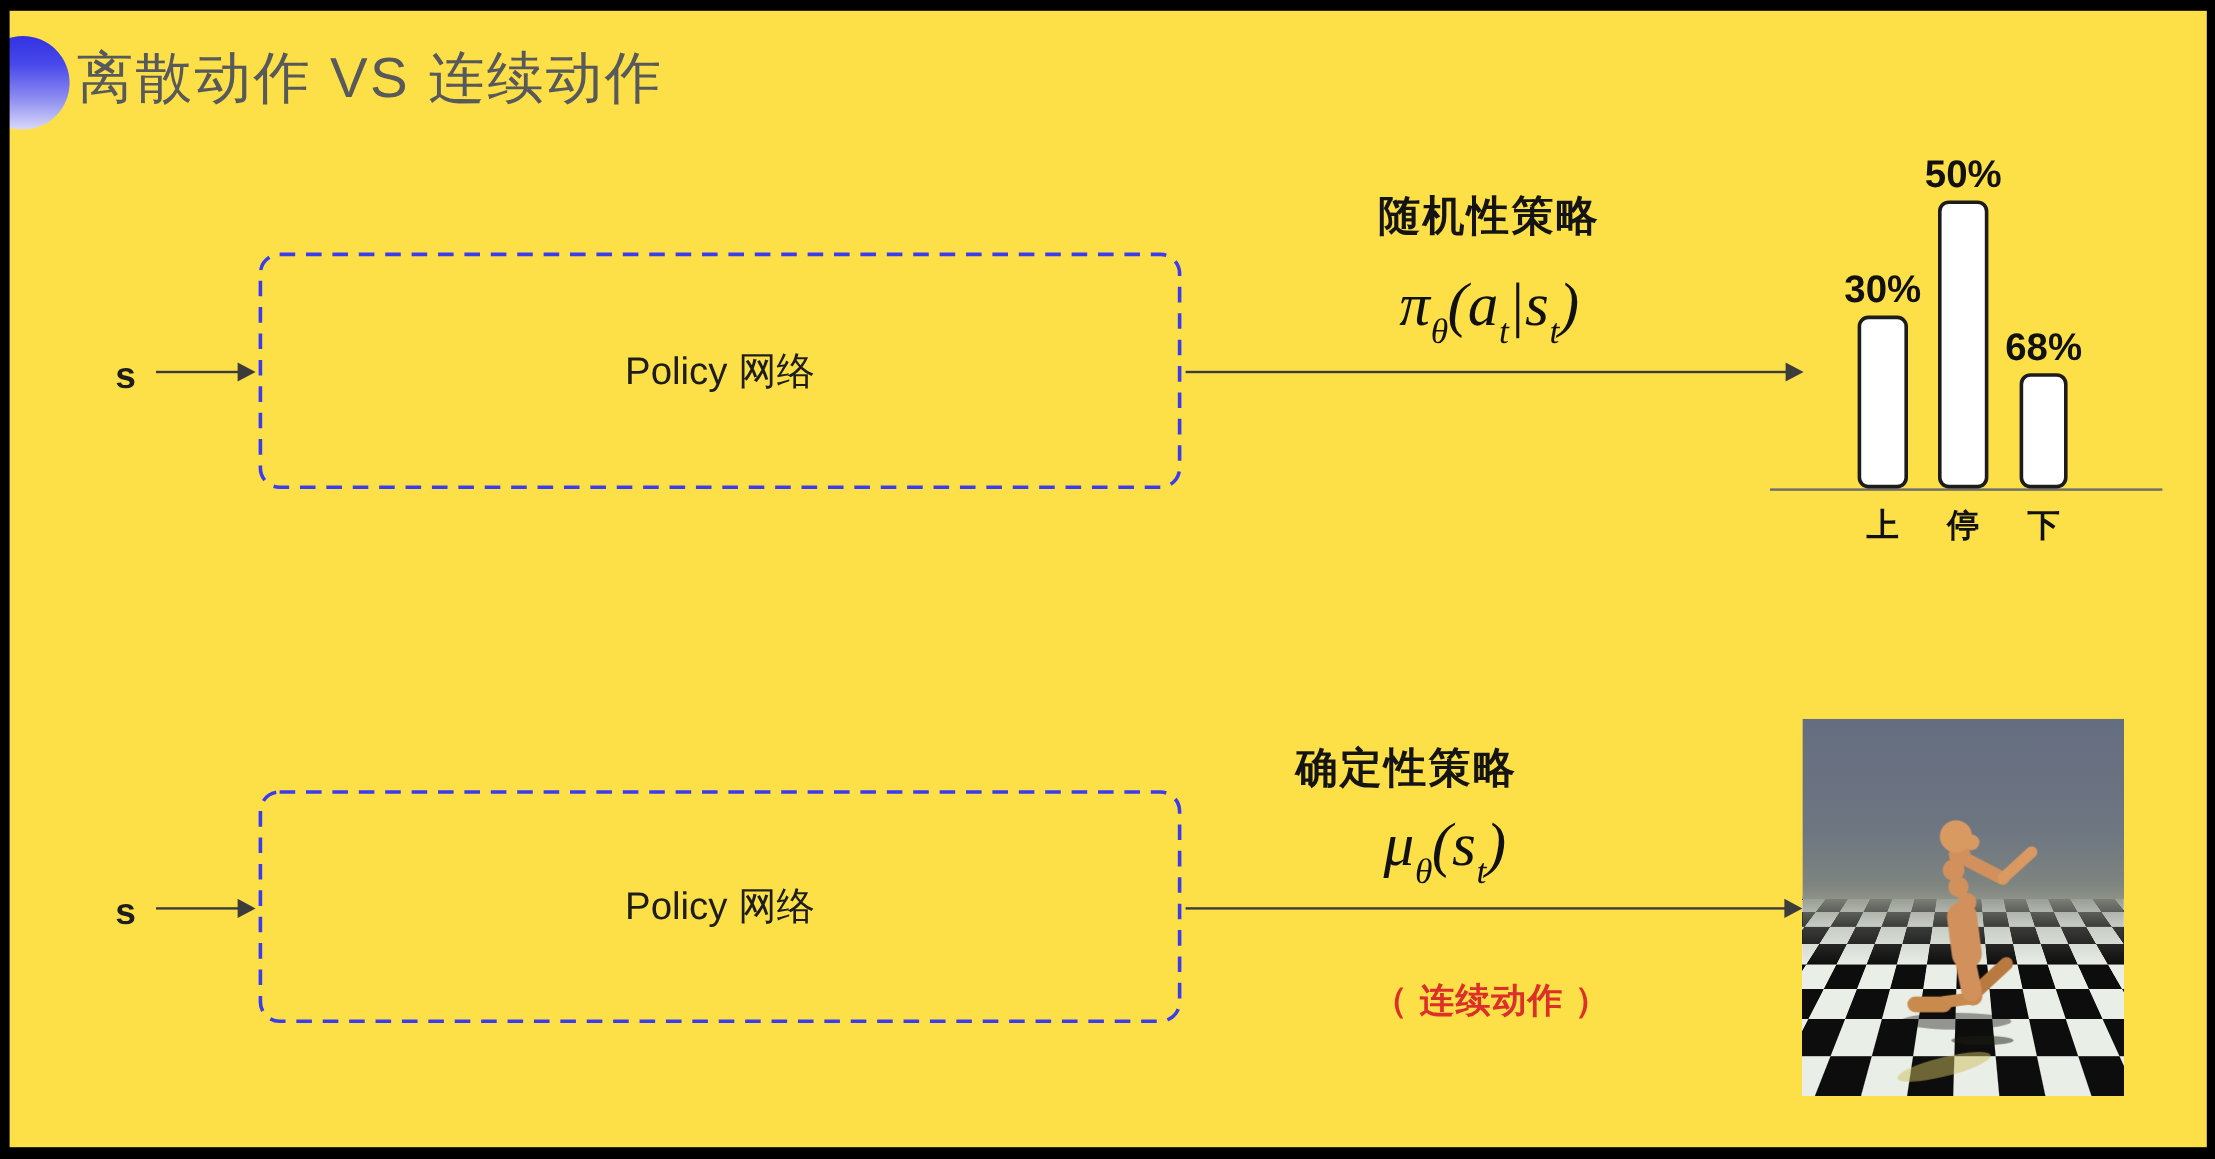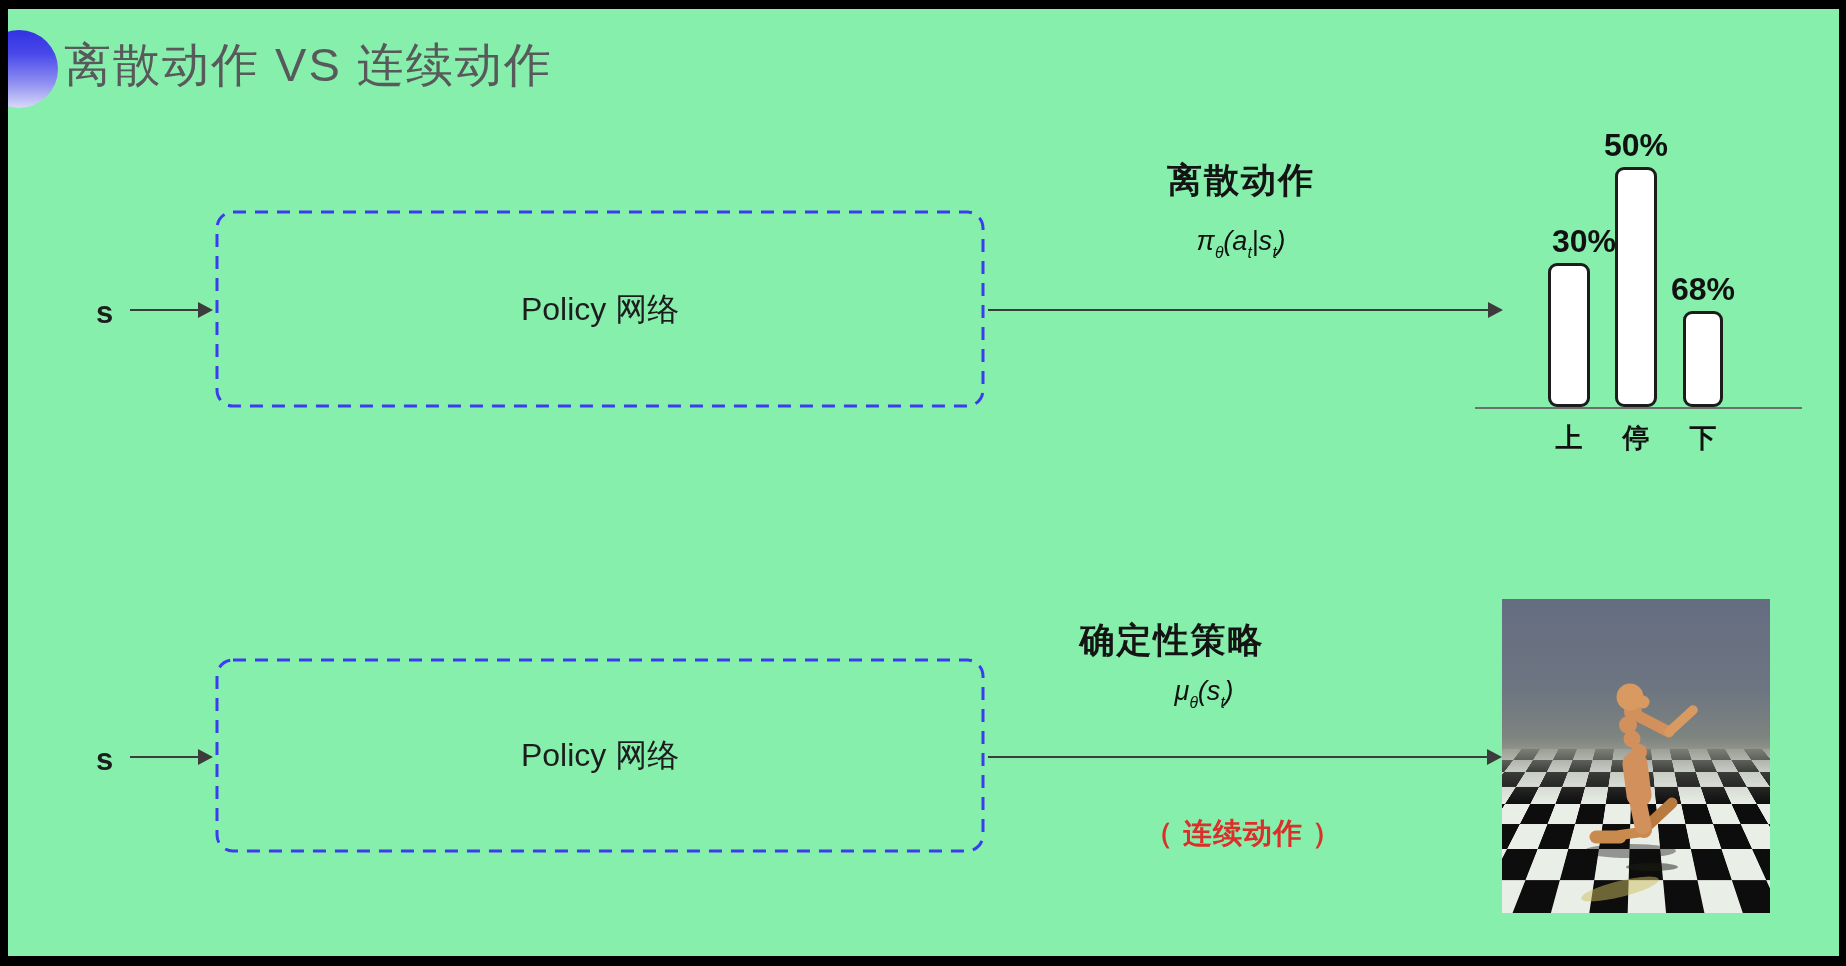--- a/index.html
+++ b/index.html
@@ -1,18 +1,18 @@
 <!DOCTYPE html>
 <html><head>
 <meta charset="utf-8">
 <style>
   html,body{margin:0;padding:0;background:#000;}
   .page{position:relative;width:1846px;height:966px;background:#000;overflow:hidden;
         font-family:"Liberation Sans",sans-serif;}
-  .stage{position:absolute;inset:0;background:#86efac;}
+  .stage{position:absolute;inset:0;background:#fde047;}
 
   
   .bar-top,.bar-bottom,.bar-left,.bar-right{position:absolute;background:#000;z-index:50;}
   .bar-top{left:0;top:0;width:1846px;height:9px;}
   .bar-bottom{left:0;bottom:0;width:1846px;height:10px;}
   .bar-left{left:0;top:0;width:8px;height:966px;}
   .bar-right{right:0;top:0;width:7px;height:966px;}
 
   
   .sphere{position:absolute;left:-20px;top:30px;width:78px;height:78px;border-radius:50%;
@@ -28,21 +28,21 @@
                 border-bottom:8px solid transparent;}
 
   
   .policy-box{position:absolute;}
   .policy-label{position:absolute;font-size:32px;font-weight:500;color:#1d1d1d;
                 transform:translate(-50%,-50%);white-space:nowrap;}
 
   
   .centered{position:absolute;transform:translateX(-50%);white-space:nowrap;text-align:center;}
   .policy-name{font-size:35px;font-weight:700;color:#141414;letter-spacing:2px;}
-  .formula{font-family:Liberation Sans, sans-serif;font-style:italic;font-size:27px;color:#111;text-align:center;}
+  .formula{font-family:Liberation Serif, serif;font-style:italic;font-size:51px;color:#111;text-align:center;}
   .formula sub{font-size:0.58em;font-style:italic;position:relative;top:0.12em;left:0.02em;}
   .note{font-size:29px;font-weight:700;color:#dc2f2a;letter-spacing:1px;}
 
   
   .baseline{position:absolute;left:1475px;top:407px;width:327px;height:2px;background:#6e6e6e;}
   .cbar{position:absolute;background:#fff;border:3px solid #1c1c1c;border-radius:9px;box-sizing:border-box;}
   .pct{position:absolute;transform:translateX(-50%);font-size:32px;font-weight:600;color:#111;}
   .cat{position:absolute;top:420px;transform:translateX(-50%);font-size:27px;font-weight:600;color:#111;}
 
   
@@ -69,28 +69,28 @@
     <div class="s-label" style="left:96px;top:295px">s</div>
     <div class="arrow" style="left:130px;top:309px;width:70px"></div>
 
     <svg class="policy-box" style="left:215px;top:210px" width="770" height="198">
       <rect x="2" y="2" width="766" height="194" rx="16" fill="none" stroke="#3c3cef" stroke-width="3" stroke-dasharray="13 9"></rect>
     </svg>
     <div class="policy-label" style="left:600px;top:310px">Policy 网络</div>
 
     <div class="arrow" style="left:988px;top:309px;width:502px"></div>
 
-    <div class="centered policy-name" style="left:1241px;top:157px">离散动作</div>
+    <div class="centered policy-name" style="left:1241px;top:157px">随机性策略</div>
     <div class="centered formula" style="left:1241px;top:226px"><span>π</span><sub>θ</sub><span>(</span><span>a</span><sub>t</sub><span>|</span><span>s</span><sub>t</sub><span>)</span></div>
 
     <div class="baseline"></div>
     <div class="cbar" style="left: 1548px; width: 42px; height: 144px; top: 263px;"></div>
     <div class="cbar" style="left: 1615px; width: 42px; height: 240px; top: 167px;"></div>
     <div class="cbar" style="left: 1683px; width: 40px; height: 96px; top: 311px;"></div>
-    <div class="pct" style="left: 1569px; top: 223px; margin-left: 15px;">30%</div>
+    <div class="pct" style="left: 1569px; top: 223px;">30%</div>
     <div class="pct" style="left: 1636px; top: 127px;">50%</div>
     <div class="pct" style="left: 1703px; top: 271px;">68%</div>
     <div class="cat" style="left:1569px">上</div>
     <div class="cat" style="left:1636px">停</div>
     <div class="cat" style="left:1703px">下</div>
 
     <div class="s-label" style="left:96px;top:742px">s</div>
     <div class="arrow" style="left:130px;top:756px;width:70px"></div>
 
     <svg class="policy-box" style="left:215px;top:658px" width="770" height="195">

